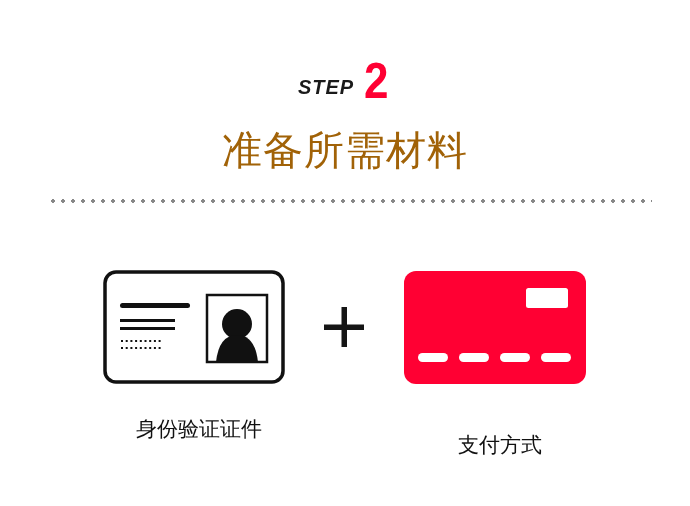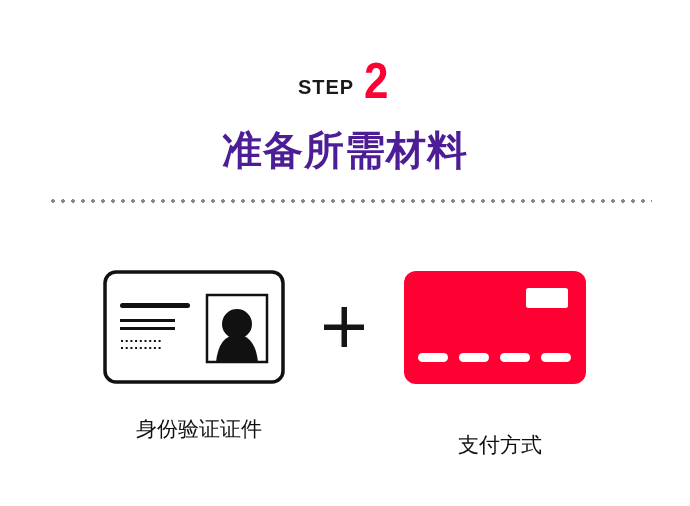--- a/index.html
+++ b/index.html
@@ -26,39 +26,40 @@
       gap: 10px;
     }
     .step-label {
       font-family: "Liberation Sans", sans-serif;
       font-size: 20px;
       font-weight: 700;
       letter-spacing: 1px;
       color: #1a1a1a;
       line-height: 20px;
       padding-bottom: 7px;
+      font-style: italic;
     }
     .step-num {
       font-family: "Liberation Sans", sans-serif;
       font-size: 50px;
       font-weight: 700;
       color: #ff0033;
       line-height: 46px;
       transform: scaleX(0.88);
       transform-origin: left bottom;
     }
     .title {
       position: absolute;
       top: 122px;
       left: 0;
       width: 690px;
       text-align: center;
       font-size: 40px;
-      font-weight: 700;
-      color: #4c1d95;
+      font-weight: 400;
+      color: #a16207;
       line-height: 56px;
       letter-spacing: 1px;
     }
     .divider {
       position: absolute;
       top: 199px;
       left: 48px;
       width: 604px;
       height: 4px;
       background-image: radial-gradient(circle, #888888 1.6px, transparent 1.9px);

